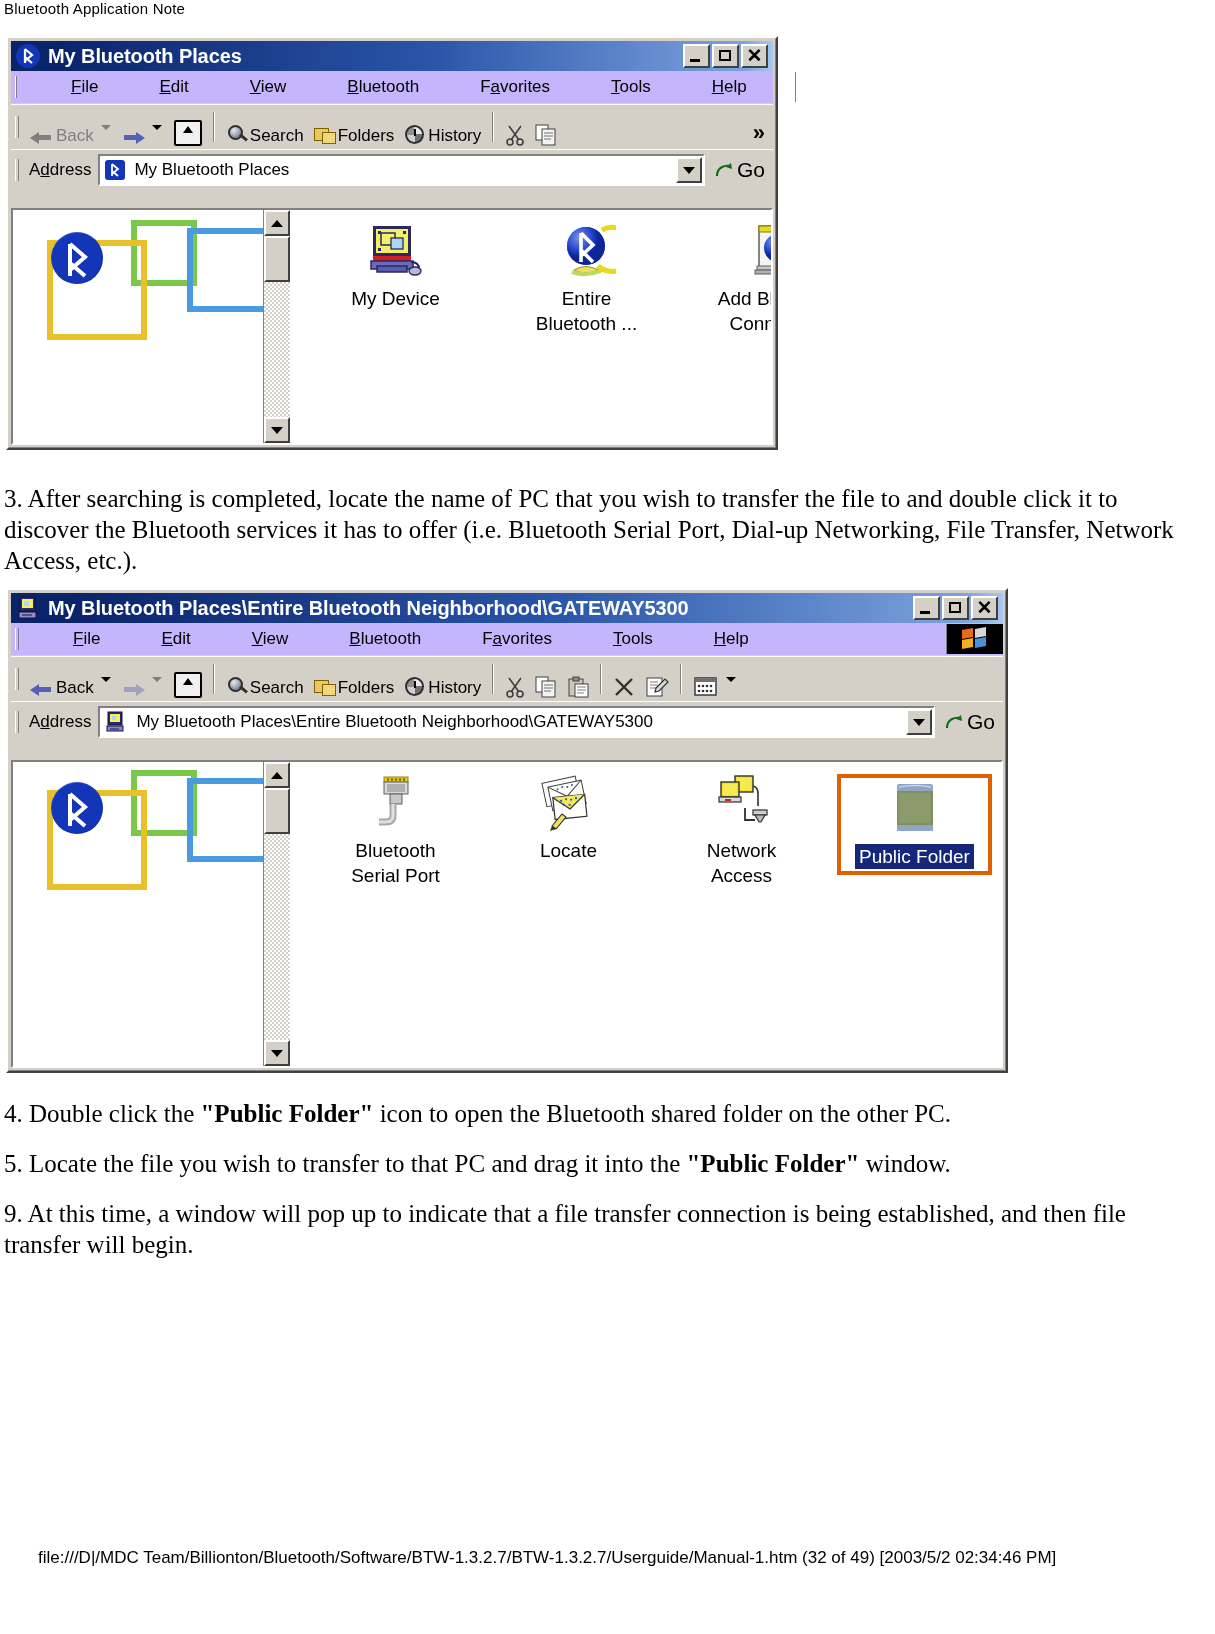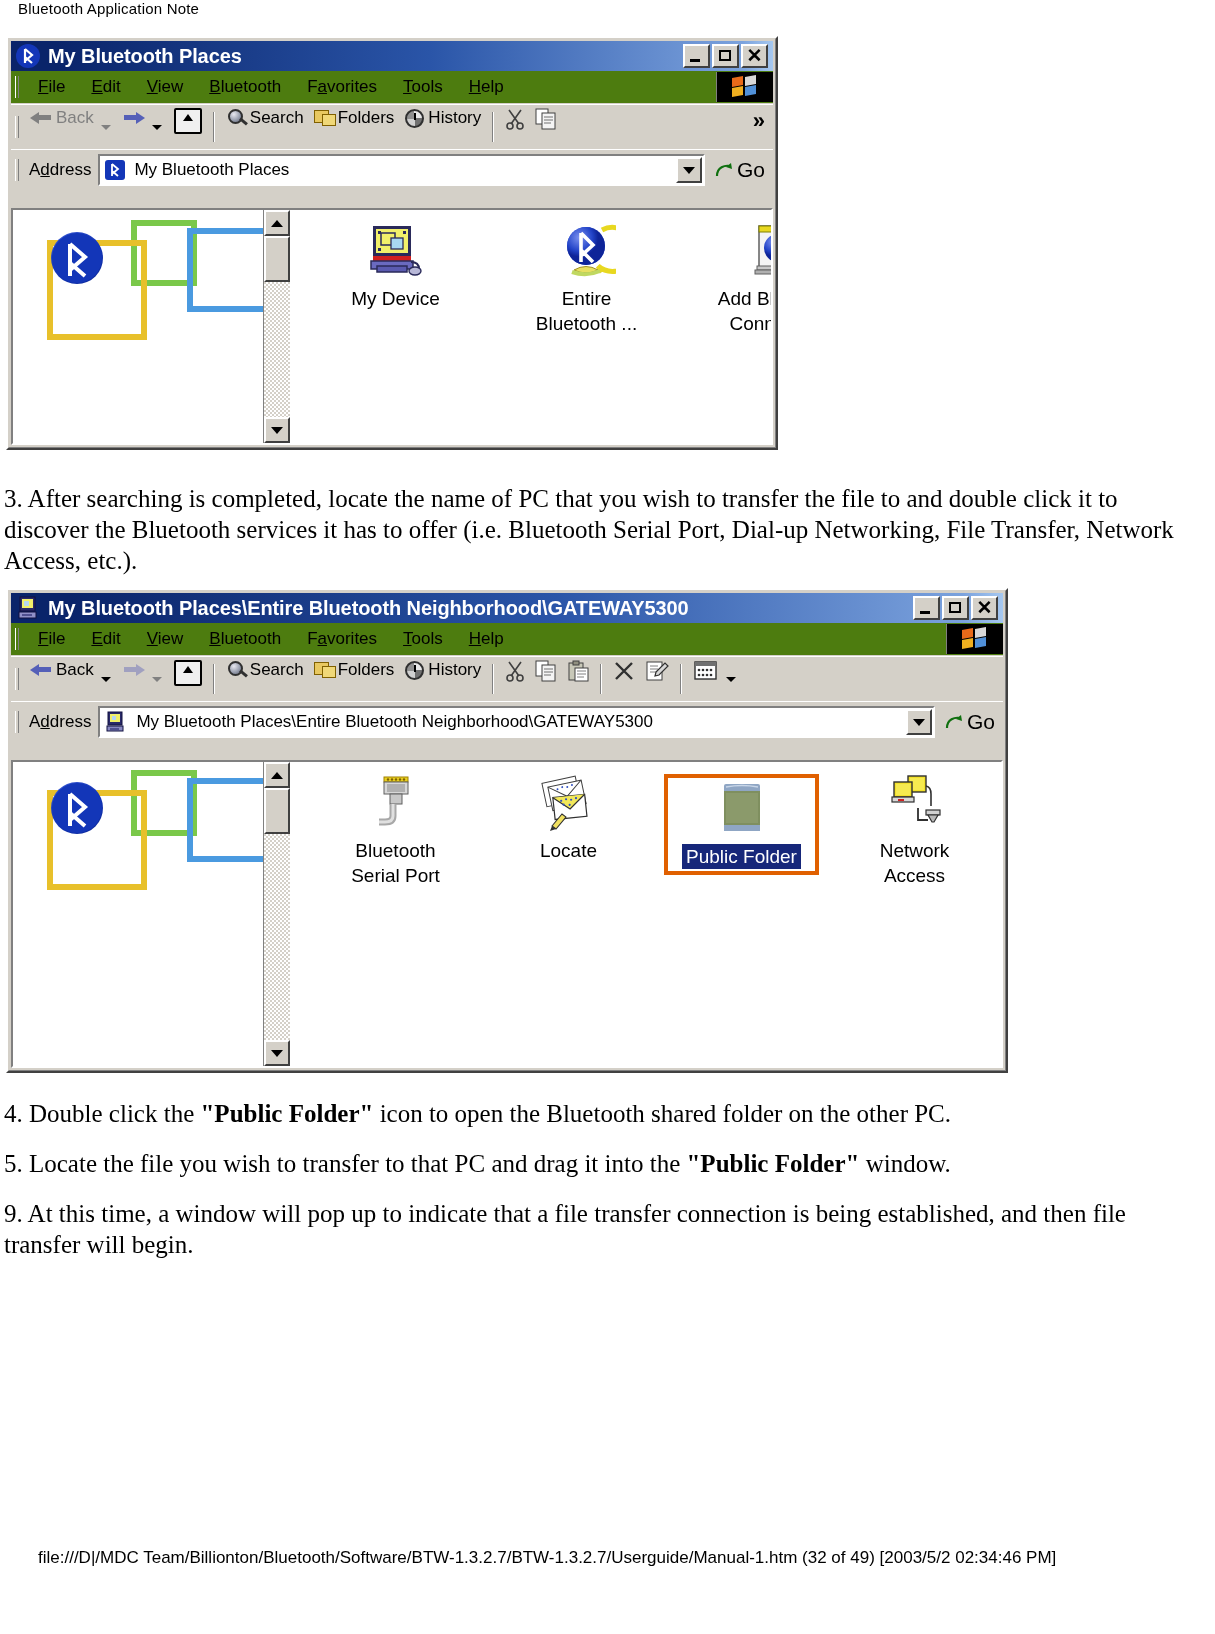--- a/index.html
+++ b/index.html
@@ -12,21 +12,21 @@
     height: 1634px;
     position: relative;
     font-family: "Liberation Serif", serif;
     color: #000;
     overflow: hidden;
   }
 
   
   .page-header {
     position: absolute;
-    left: 18px;
+    left: 4px;
     top: 0px;
     font-family: "Liberation Sans", sans-serif;
     font-size: 15px;
     color: #000;
     letter-spacing: .2px;
   }
 
   
   .win {
     position: absolute;
@@ -108,24 +108,25 @@
   .tbtn.closebtn {
     font-size: 19px;
     line-height: 19px;
   }
 
   
   .menubar {
     height: 32px;
     display: flex;
     align-items: center;
-    background: #4d7c0f;
+    background: #c4b5fd;
     border-bottom: 1px solid #d4d0c8;
     flex: 0 0 auto;
     position: relative;
+    gap: 35px;
   }
   .gripper {
     width: 4px;
     height: 22px;
     margin: 0 6px 0 4px;
     border-left: 1px solid #ffffff;
     border-right: 1px solid #808080;
     box-sizing: border-box;
   }
   .menu-item {
@@ -154,21 +155,21 @@
   .toolbar {
     height: 44px;
     display: flex;
     align-items: center;
     background: #d4d0c8;
     flex: 0 0 auto;
     border-top: 1px solid #ffffff;
   }
   .tb-btn {
     display: flex;
-    align-items: flex-start;
+    align-items: flex-end;
     height: 38px;
     padding: 0 5px;
     font-size: 17px;
     color: #000;
     white-space: nowrap;
   }
   .tb-btn.disabled { color: #808080; }
   .tb-sep {
     width: 2px;
     height: 30px;
@@ -991,52 +992,52 @@
                   <circle cx="30" cy="31" r="1.1" fill="#3050c0"></circle>
               </g>
               <path d="M12 52 L22 40 L26 43 L16 55 Z" fill="#f0e060" stroke="#303030" stroke-width="1.1"></path>
               <path d="M12 52 L16 55 L10 57 Z" fill="#303030"></path>
             </svg>
           </div>
           <div class="caption">Locate</div>
           <div class="caption"></div>
         </div>
 
-        <div class="fileicon selected">
-          <div class="glyphbox">
-            <svg viewBox="0 0 58 58" width="58" height="58">
-              <rect x="11" y="4" width="36" height="9" rx="2" fill="#8fa6c4"></rect>
-              <path d="M13 7 q16 -3 32 0" fill="none" stroke="#c8d6e8" stroke-width="1.4"></path>
-              <rect x="11" y="11" width="36" height="34" fill="#7f8f5f"></rect>
-              <rect x="13" y="13" width="32" height="30" fill="#8b9a6b"></rect>
-              <rect x="11" y="45" width="36" height="6" fill="#8fa6c4"></rect>
-            </svg>
-          </div>
-          <div class="caption">Public Folder</div>
-        </div>
-
         <div class="fileicon">
           <div class="glyphbox">
             <svg viewBox="0 0 58 58" width="58" height="58">
               <rect x="22" y="2" width="18" height="16" fill="#f2e02a" stroke="#303030" stroke-width="1.4"></rect>
               <rect x="24" y="4" width="14" height="12" fill="#f6ea50"></rect>
               <rect x="8" y="8" width="18" height="15" fill="#f2e02a" stroke="#303030" stroke-width="1.4"></rect>
               <rect x="10" y="10" width="14" height="11" fill="#f6ea50"></rect>
               <rect x="6" y="23" width="22" height="5" fill="#d8d8d8" stroke="#303030" stroke-width="1.2"></rect>
               <rect x="12" y="25" width="6" height="2" fill="#d02020"></rect>
               <path d="M40 12 q5 1 5 8 l0 12" fill="none" stroke="#303030" stroke-width="1.6"></path>
               <path d="M32 34 L32 46 L42 46" fill="none" stroke="#303030" stroke-width="1.8"></path>
               <rect x="40" y="36" width="14" height="5" fill="#d0d0d0" stroke="#303030" stroke-width="1.2"></rect>
               <path d="M42 41 L52 41 L48 48 L46 48 Z" fill="#b8b8b8" stroke="#303030" stroke-width="1.2"></path>
             </svg>
           </div>
           <div class="caption">Network</div>
           <div class="caption">Access</div>
         </div>
 
+        <div class="fileicon selected">
+          <div class="glyphbox">
+            <svg viewBox="0 0 58 58" width="58" height="58">
+              <rect x="11" y="4" width="36" height="9" rx="2" fill="#8fa6c4"></rect>
+              <path d="M13 7 q16 -3 32 0" fill="none" stroke="#c8d6e8" stroke-width="1.4"></path>
+              <rect x="11" y="11" width="36" height="34" fill="#7f8f5f"></rect>
+              <rect x="13" y="13" width="32" height="30" fill="#8b9a6b"></rect>
+              <rect x="11" y="45" width="36" height="6" fill="#8fa6c4"></rect>
+            </svg>
+          </div>
+          <div class="caption">Public Folder</div>
+        </div>
+
       </div>
     </div>
 
 
   </div>
 </div>
 
 <div class="para" style="top:1098px;">
   <span>4. Double click the </span><b>"Public Folder"</b><span> icon to open the Bluetooth shared folder on the other PC.</span>
 </div>

